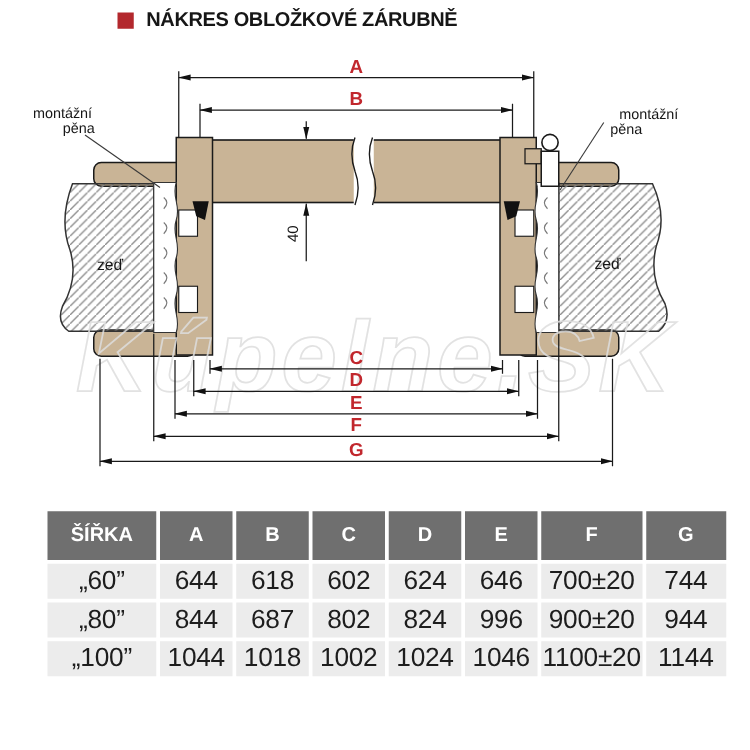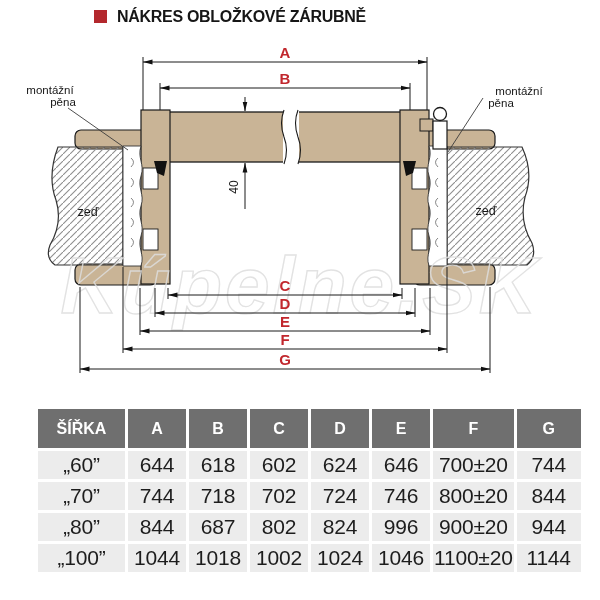--- a/index.html
+++ b/index.html
@@ -160,30 +160,20 @@
       <td>„60”</td>
       <td>644</td>
       <td>618</td>
       <td>602</td>
       <td>624</td>
       <td>646</td>
       <td>700±20</td>
       <td>744</td>
     </tr>
     <tr>
-      <td>„70”</td>
-      <td>744</td>
-      <td>718</td>
-      <td>702</td>
-      <td>724</td>
-      <td>746</td>
-      <td>800±20</td>
-      <td>844</td>
-    </tr>
-    <tr>
       <td>„80”</td>
       <td>844</td>
       <td>687</td>
       <td>802</td>
       <td>824</td>
       <td>996</td>
       <td>900±20</td>
       <td>944</td>
     </tr>
     <tr>

